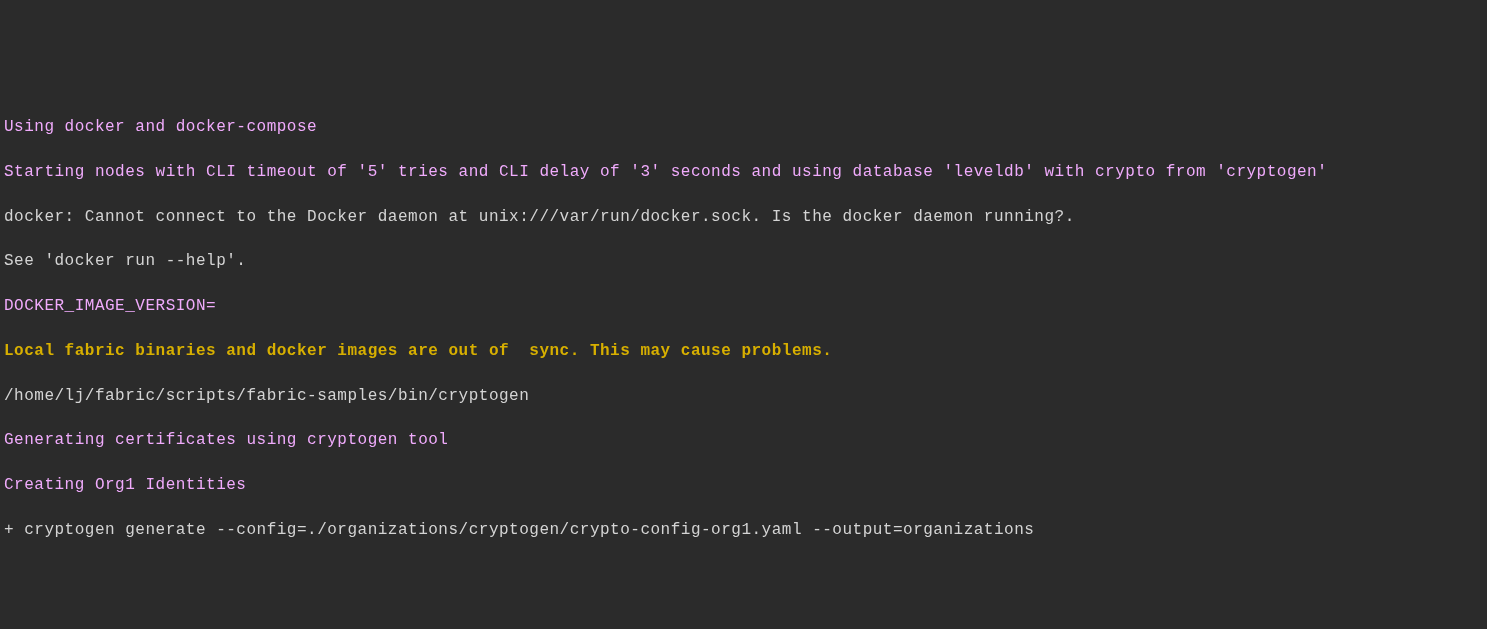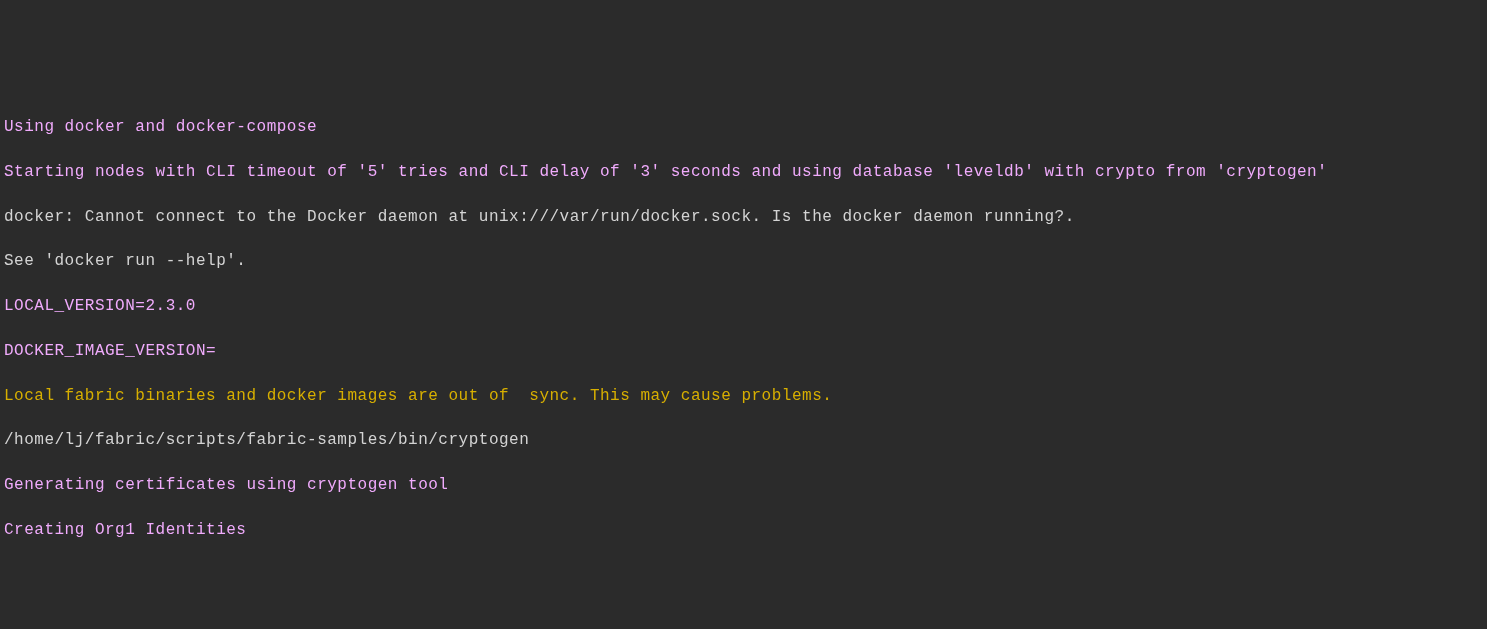--- a/index.html
+++ b/index.html
@@ -14,38 +14,38 @@
       line-height: 1.4;
       padding: 4px;
       white-space: pre-wrap;
       word-break: break-all;
       letter-spacing: 0.5px;
       position: relative;
       min-height: 629px;
     }
     .white { color: #d4d4d4; }
     .cyan { color: #f0abfc; }
-    .yellow { color: #d7af00; font-weight: normal; }
+    .yellow { color: #d7af00; font-weight: bold; }
   </style>
 </head>
 <body>
 
 
 
 <div>
 <div class="cyan">Using docker and docker-compose</div>
 <div class="cyan">Starting nodes with CLI timeout of '5' tries and CLI delay of '3' seconds and using database 'leveldb' with crypto from 'cryptogen'</div>
 <div class="white">docker: Cannot connect to the Docker daemon at unix:///var/run/docker.sock. Is the docker daemon running?.</div>
 <div class="white">See 'docker run --help'.</div>
-<div class="cyan">LOCAL_VERSION=2.3.0</div>
 <div class="cyan">DOCKER_IMAGE_VERSION=</div>
 <div class="yellow">Local fabric binaries and docker images are out of  sync. This may cause problems.</div>
 <div class="white">/home/lj/fabric/scripts/fabric-samples/bin/cryptogen</div>
 <div class="cyan">Generating certificates using cryptogen tool</div>
 <div class="cyan">Creating Org1 Identities</div>
+<div class="white">+ cryptogen generate --config=./organizations/cryptogen/crypto-config-org1.yaml --output=organizations</div>
 
 
 
 
 
 
 
 
 
 

